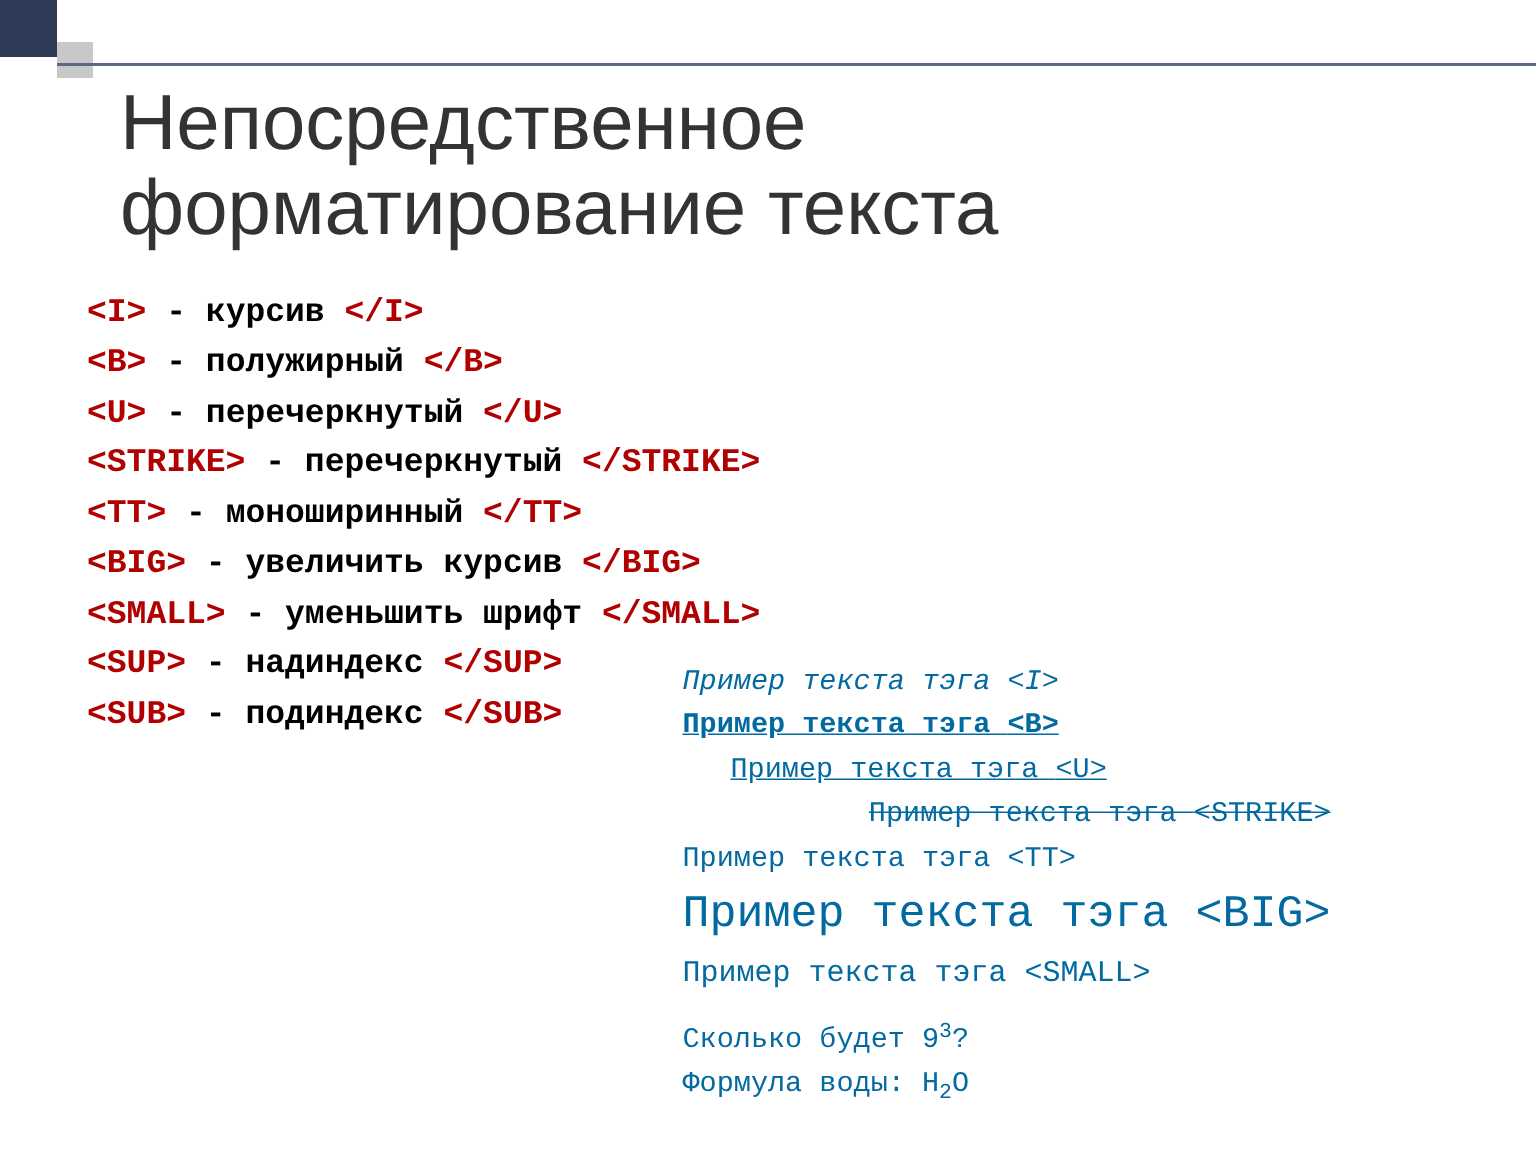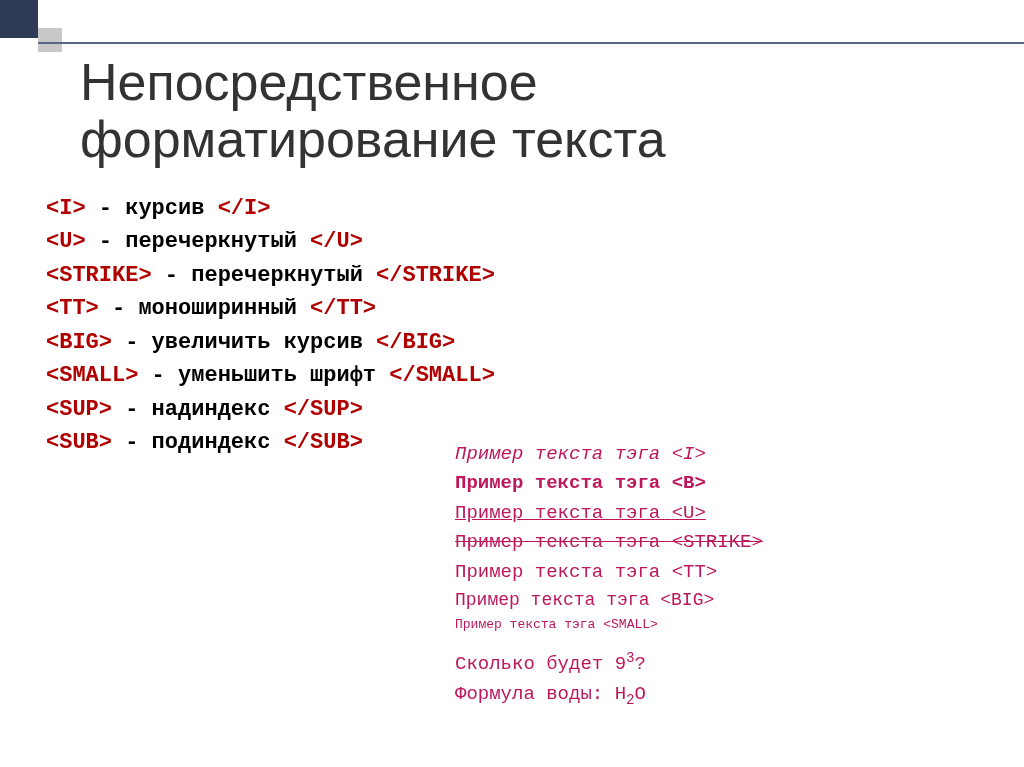--- a/index.html
+++ b/index.html
@@ -52,48 +52,48 @@
       left: 40px;
       font-size: 52px;
       line-height: 1.1;
       color: #333;
       font-weight: normal;
       margin-left: 40px;
     }
     .tag-list {
       position: absolute;
       top: 192px;
-      left: 46px;
+      left: 58px;
       font-family: "Courier New", monospace;
       font-size: 22px;
       font-weight: bold;
       line-height: 1.52;
     }
     .tag-list .open-tag,
     .tag-list .close-tag {
       color: #b00000;
     }
     .tag-list .desc {
       color: #000;
     }
     .examples {
       position: absolute;
       top: 440px;
       left: 455px;
       font-family: "Courier New", monospace;
       font-size: 19px;
       line-height: 1.55;
-      color: #be185d;
+      color: #0369a1;
     }
     .examples .ex-i { font-style: italic; }
-    .examples .ex-b { font-weight: bold; }
-    .examples .ex-u { text-decoration: underline; }
+    .examples .ex-b { font-weight: bold; text-decoration: underline; }
+    .examples .ex-u { text-decoration: underline; margin-left: 32px; }
     .examples .ex-s { text-decoration: line-through; text-align: right; }
-    .examples .ex-big { font-size: 18px; }
-    .examples .ex-small { font-size: 13px; }
+    .examples .ex-big { font-size: 30px; }
+    .examples .ex-small { font-size: 20px; }
     .examples .gap { height: 12px; }
     .examples sup { font-size: 0.75em; }
     .examples sub { font-size: 0.75em; }
   </style>
 </head>
 <body>
 
 <div class="slide">
 
   <div class="deco-top">
@@ -102,20 +102,21 @@
   </div>
   <div class="title-line"></div>
 
   <h1 class="title">
     <span>Непосредственное</span><br>
     <span>форматирование текста</span>
   </h1>
 
   <div class="tag-list">
     <div><span class="open-tag">&lt;I&gt;</span><span class="desc"> - курсив </span><span class="close-tag">&lt;/I&gt;</span></div>
+    <div><span class="open-tag">&lt;B&gt;</span><span class="desc"> - полужирный </span><span class="close-tag">&lt;/B&gt;</span></div>
     <div><span class="open-tag">&lt;U&gt;</span><span class="desc"> - перечеркнутый </span><span class="close-tag">&lt;/U&gt;</span></div>
     <div><span class="open-tag">&lt;STRIKE&gt;</span><span class="desc"> - перечеркнутый </span><span class="close-tag">&lt;/STRIKE&gt;</span></div>
     <div><span class="open-tag">&lt;TT&gt;</span><span class="desc"> - моноширинный </span><span class="close-tag">&lt;/TT&gt;</span></div>
     <div><span class="open-tag">&lt;BIG&gt;</span><span class="desc"> - увеличить курсив </span><span class="close-tag">&lt;/BIG&gt;</span></div>
     <div><span class="open-tag">&lt;SMALL&gt;</span><span class="desc"> - уменьшить шрифт </span><span class="close-tag">&lt;/SMALL&gt;</span></div>
     <div><span class="open-tag">&lt;SUP&gt;</span><span class="desc"> - надиндекс </span><span class="close-tag">&lt;/SUP&gt;</span></div>
     <div><span class="open-tag">&lt;SUB&gt;</span><span class="desc"> - подиндекс </span><span class="close-tag">&lt;/SUB&gt;</span></div>
   </div>
 
   <div class="examples">

